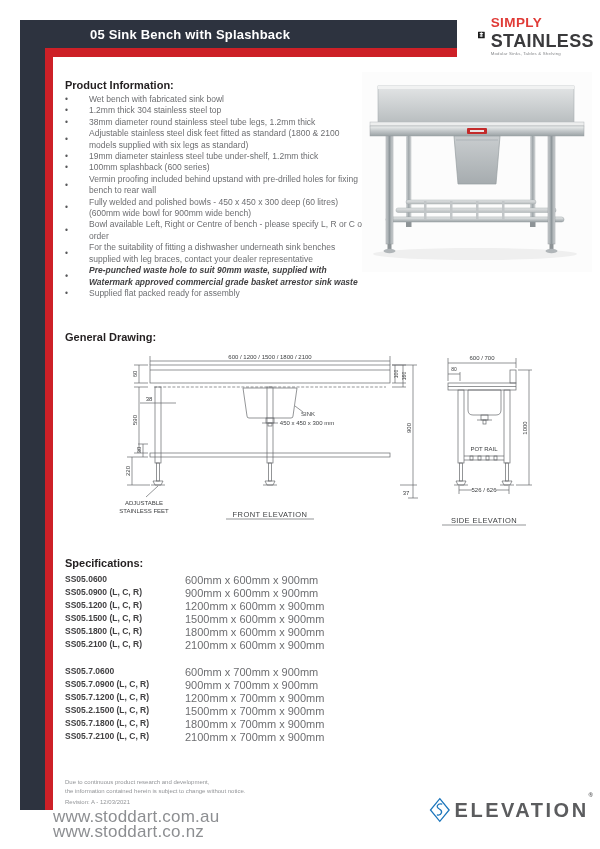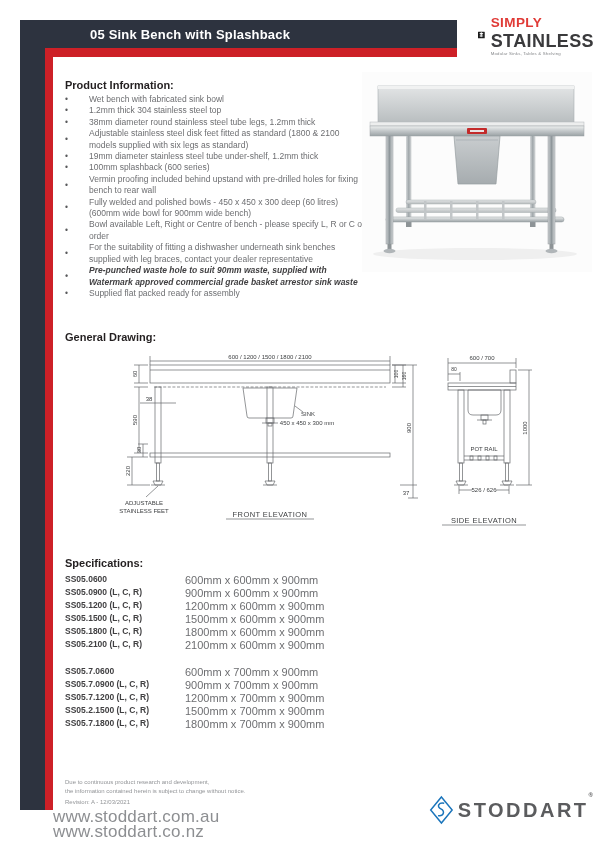--- a/index.html
+++ b/index.html
@@ -337,29 +337,33 @@
         <span class="size">1200mm x 700mm x 900mm</span>
       </div>
     <div class="spec-row">
         <span class="code">SS05.2.1500 (L, C, R)</span>
         <span class="size">1500mm x 700mm x 900mm</span>
       </div>
     <div class="spec-row">
         <span class="code">SS05.7.1800 (L, C, R)</span>
         <span class="size">1800mm x 700mm x 900mm</span>
       </div>
+    <div class="spec-row">
+        <span class="code">SS05.7.2100 (L, C, R)</span>
+        <span class="size">2100mm x 700mm x 900mm</span>
+      </div>
   </div>
 
   <div class="abs foot-small" style="top:778px;">Due to continuous product research and development,</div>
   <div class="abs foot-small" style="top:787px;">the information contained herein is subject to change without notice.</div>
   <div class="abs foot-small" style="top:798px;">Revision: A - 12/03/2021</div>
   <div class="abs foot-site" style="top:807px;">www.stoddart.com.au</div>
   <div class="abs foot-site" style="top:822px;">www.stoddart.co.nz</div>
 
   <div class="abs stoddart">
     <svg width="44" height="52" viewBox="0 0 44 52">
       <path d="M22,3 L41,26 L22,49 L3,26 Z" fill="none" stroke="#1b75bb" stroke-width="2.6"></path>
       <path d="M27,14 C17,12 13,20 21,24 C29,28 26,38 16,36" fill="none" stroke="#1b75bb" stroke-width="2.6"></path>
     </svg>
-    <div class="stoddart-text"><span>STODDART</span><span class="stoddart-reg">®</span></div>
+    <div class="stoddart-text"><span>ELEVATION</span><span class="stoddart-reg">®</span></div>
   </div>
 
 </div>
 
 </body></html>

